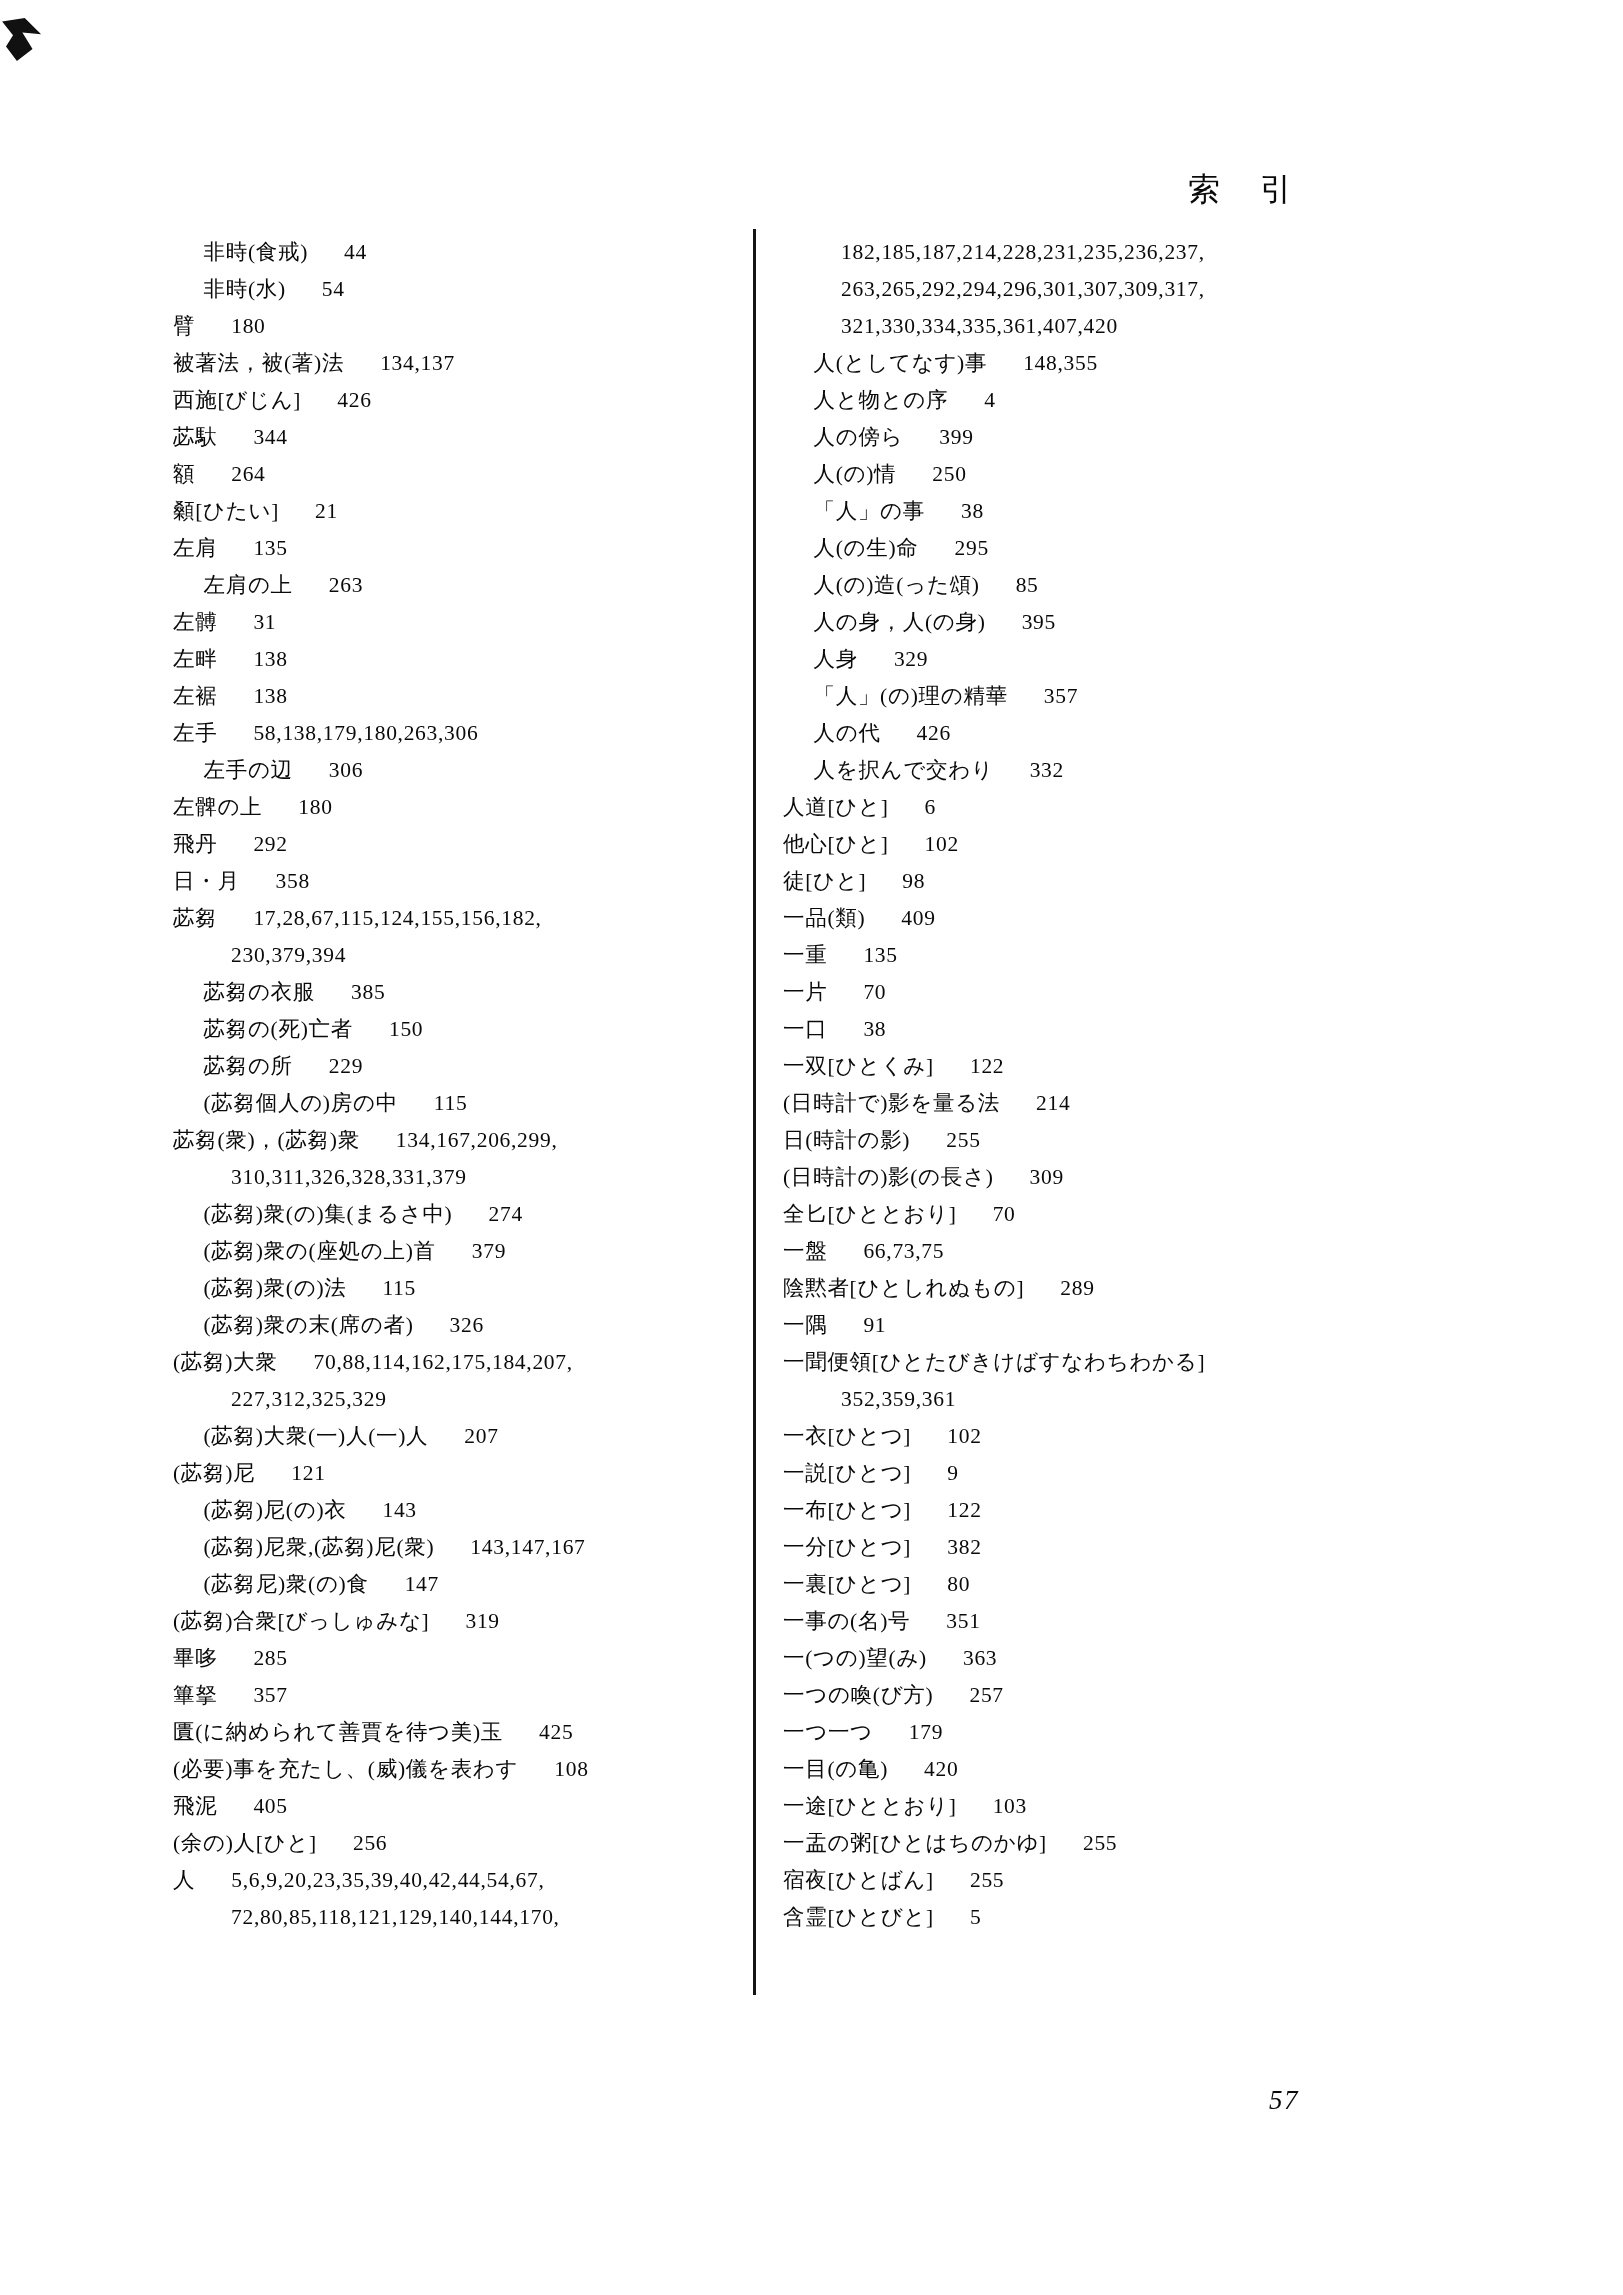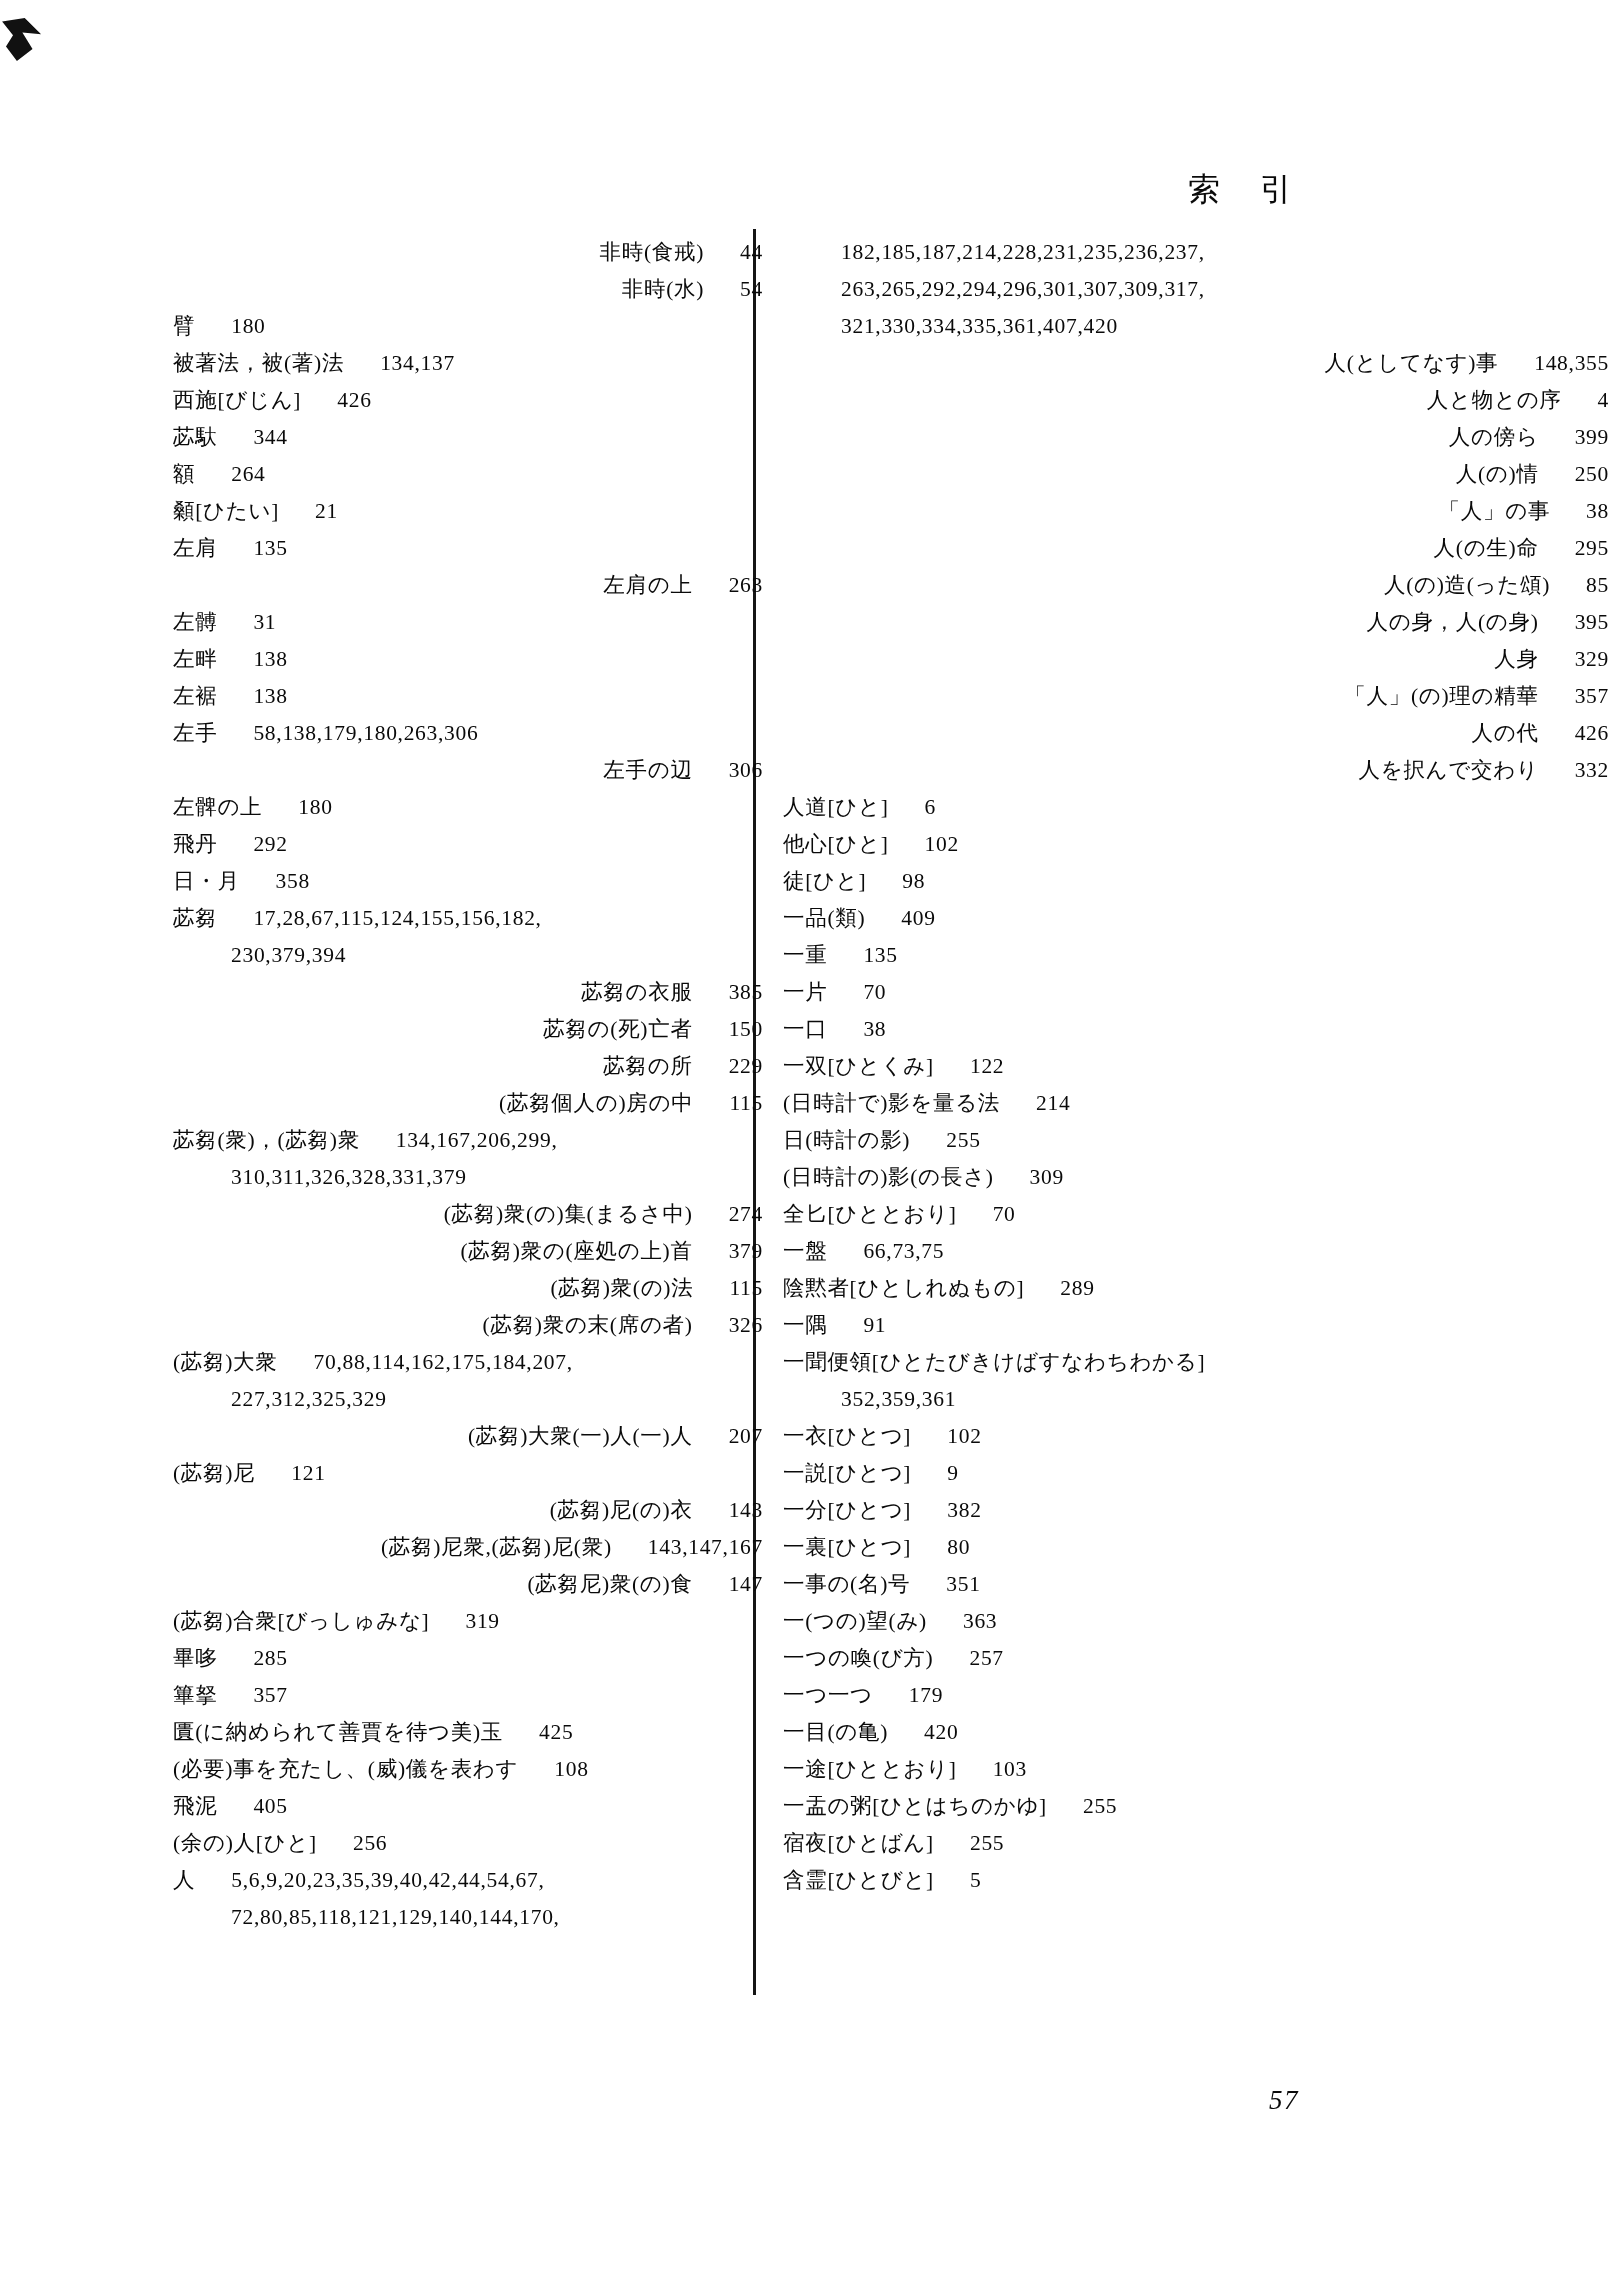--- a/index.html
+++ b/index.html
@@ -16,21 +16,21 @@
     position:absolute;left:1188px;top:172px;display:flex;gap:40px;
     font-size:32px;line-height:35px;letter-spacing:0;
   }
   .divider{
     position:absolute;left:753px;top:229px;width:2.8px;height:1766px;background:#151515;
   }
   .col{position:absolute;top:234px;font-size:21.5px;}
   .col-left{left:173px;width:590px;}
   .col-right{left:783px;width:826px;}
   .row{height:37px;line-height:37px;white-space:nowrap;}
-  .row.indent-1{padding-left:30.5px;text-align:right;}
+  .row.indent-1{padding-left:30.5px;}
   .row.indent-2{padding-left:58px;}
   .t{letter-spacing:0.7px;}
   .n{letter-spacing:0.7px;}
   .n.gap{margin-left:36px;}
   .page-number{
     position:absolute;left:1269px;top:2085px;font-size:27px;font-style:italic;
     font-family:"Liberation Serif",serif;letter-spacing:1.4px;
   }
 </style>
 </head>
@@ -121,20 +121,21 @@
     <div class="row indent-0"><span class="t">日(時計の影)</span><span class="n gap">255</span></div>
     <div class="row indent-0"><span class="t">(日時計の)影(の長さ)</span><span class="n gap">309</span></div>
     <div class="row indent-0"><span class="t">全匕[ひととおり]</span><span class="n gap">70</span></div>
     <div class="row indent-0"><span class="t">一盤</span><span class="n gap">66,73,75</span></div>
     <div class="row indent-0"><span class="t">陰黙者[ひとしれぬもの]</span><span class="n gap">289</span></div>
     <div class="row indent-0"><span class="t">一隅</span><span class="n gap">91</span></div>
     <div class="row indent-0"><span class="t">一聞便領[ひとたびきけばすなわちわかる]</span></div>
     <div class="row indent-2"><span class="n">352,359,361</span></div>
     <div class="row indent-0"><span class="t">一衣[ひとつ]</span><span class="n gap">102</span></div>
     <div class="row indent-0"><span class="t">一説[ひとつ]</span><span class="n gap">9</span></div>
+    <div class="row indent-0"><span class="t">一布[ひとつ]</span><span class="n gap">122</span></div>
     <div class="row indent-0"><span class="t">一分[ひとつ]</span><span class="n gap">382</span></div>
     <div class="row indent-0"><span class="t">一裏[ひとつ]</span><span class="n gap">80</span></div>
     <div class="row indent-0"><span class="t">一事の(名)号</span><span class="n gap">351</span></div>
     <div class="row indent-0"><span class="t">一(つの)望(み)</span><span class="n gap">363</span></div>
     <div class="row indent-0"><span class="t">一つの喚(び方)</span><span class="n gap">257</span></div>
     <div class="row indent-0"><span class="t">一つ一つ</span><span class="n gap">179</span></div>
     <div class="row indent-0"><span class="t">一目(の亀)</span><span class="n gap">420</span></div>
     <div class="row indent-0"><span class="t">一途[ひととおり]</span><span class="n gap">103</span></div>
     <div class="row indent-0"><span class="t">一盂の粥[ひとはちのかゆ]</span><span class="n gap">255</span></div>
     <div class="row indent-0"><span class="t">宿夜[ひとばん]</span><span class="n gap">255</span></div>

